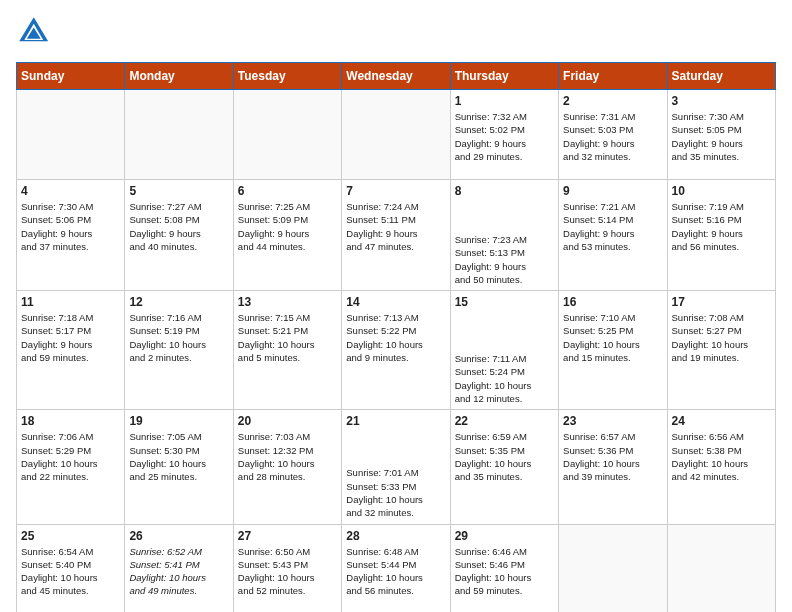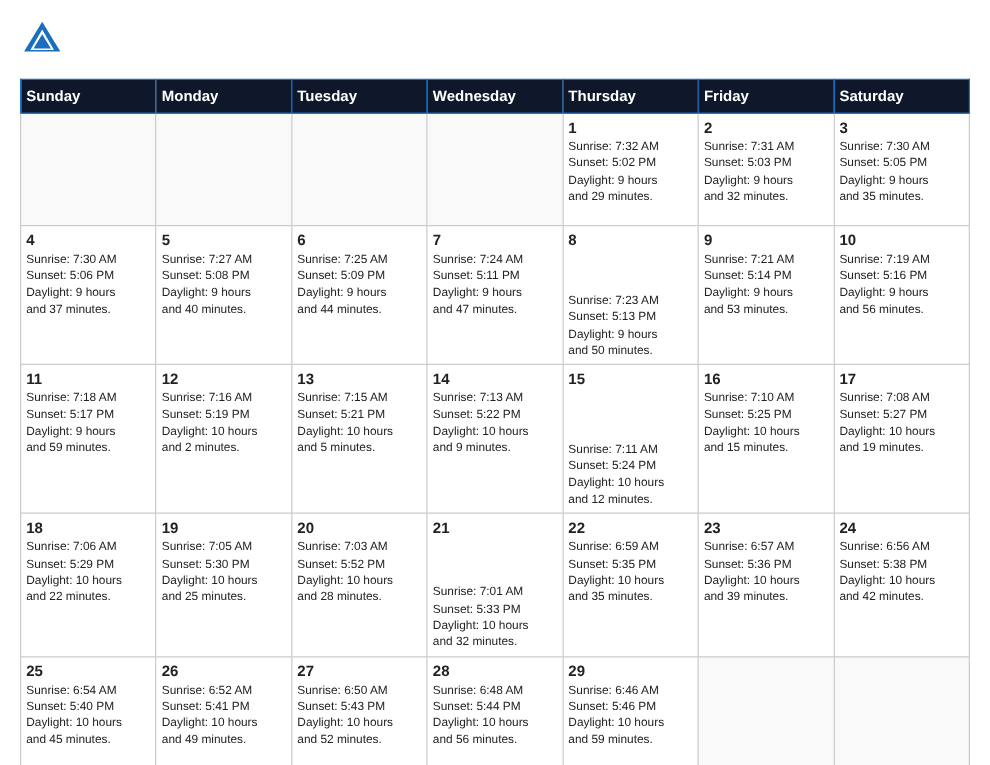--- a/index.html
+++ b/index.html
@@ -36,21 +36,21 @@
     .location {
       font-size: 16px;
       color: #444;
     }
     table {
       width: 100%;
       border-collapse: collapse;
       table-layout: fixed;
     }
     th {
-      background-color: #0f172a;
+      background-color: #c2410c;
       color: #fff;
       font-size: 12px;
       font-weight: bold;
       padding: 6px 4px;
       text-align: left;
       border: 1px solid #1a6dbf;
     }
     td {
       border: 1px solid #ccc;
       vertical-align: top;
@@ -255,21 +255,21 @@
         <td>
           <span class="day-num">19</span>
           <div class="day-info" style="white-space: pre-line;">Sunrise: 7:05 AM
 Sunset: 5:30 PM
 Daylight: 10 hours
 and 25 minutes.</div>
         </td>
         <td>
           <span class="day-num">20</span>
           <div class="day-info" style="white-space: pre-line;">Sunrise: 7:03 AM
-Sunset: 5:52 PM
+Sunset: 12:32 PM
 Daylight: 10 hours
 and 28 minutes.</div>
         </td>
         <td>
           <span class="day-num">21</span>
           <div class="day-info" style="white-space: pre-line; margin-top: 38px;">Sunrise: 7:01 AM
 Sunset: 5:33 PM
 Daylight: 10 hours
 and 32 minutes.</div>
         </td>
@@ -298,21 +298,21 @@
       <tr>
         <td>
           <span class="day-num">25</span>
           <div class="day-info" style="white-space: pre-line;">Sunrise: 6:54 AM
 Sunset: 5:40 PM
 Daylight: 10 hours
 and 45 minutes.</div>
         </td>
         <td>
           <span class="day-num">26</span>
-          <div class="day-info" style="white-space: pre-line;">Sunrise: 6:52 AM
+          <div class="day-info" style="white-space: pre-line; font-style: italic;">Sunrise: 6:52 AM
 Sunset: 5:41 PM
 Daylight: 10 hours
 and 49 minutes.</div>
         </td>
         <td>
           <span class="day-num">27</span>
           <div class="day-info" style="white-space: pre-line;">Sunrise: 6:50 AM
 Sunset: 5:43 PM
 Daylight: 10 hours
 and 52 minutes.</div>

